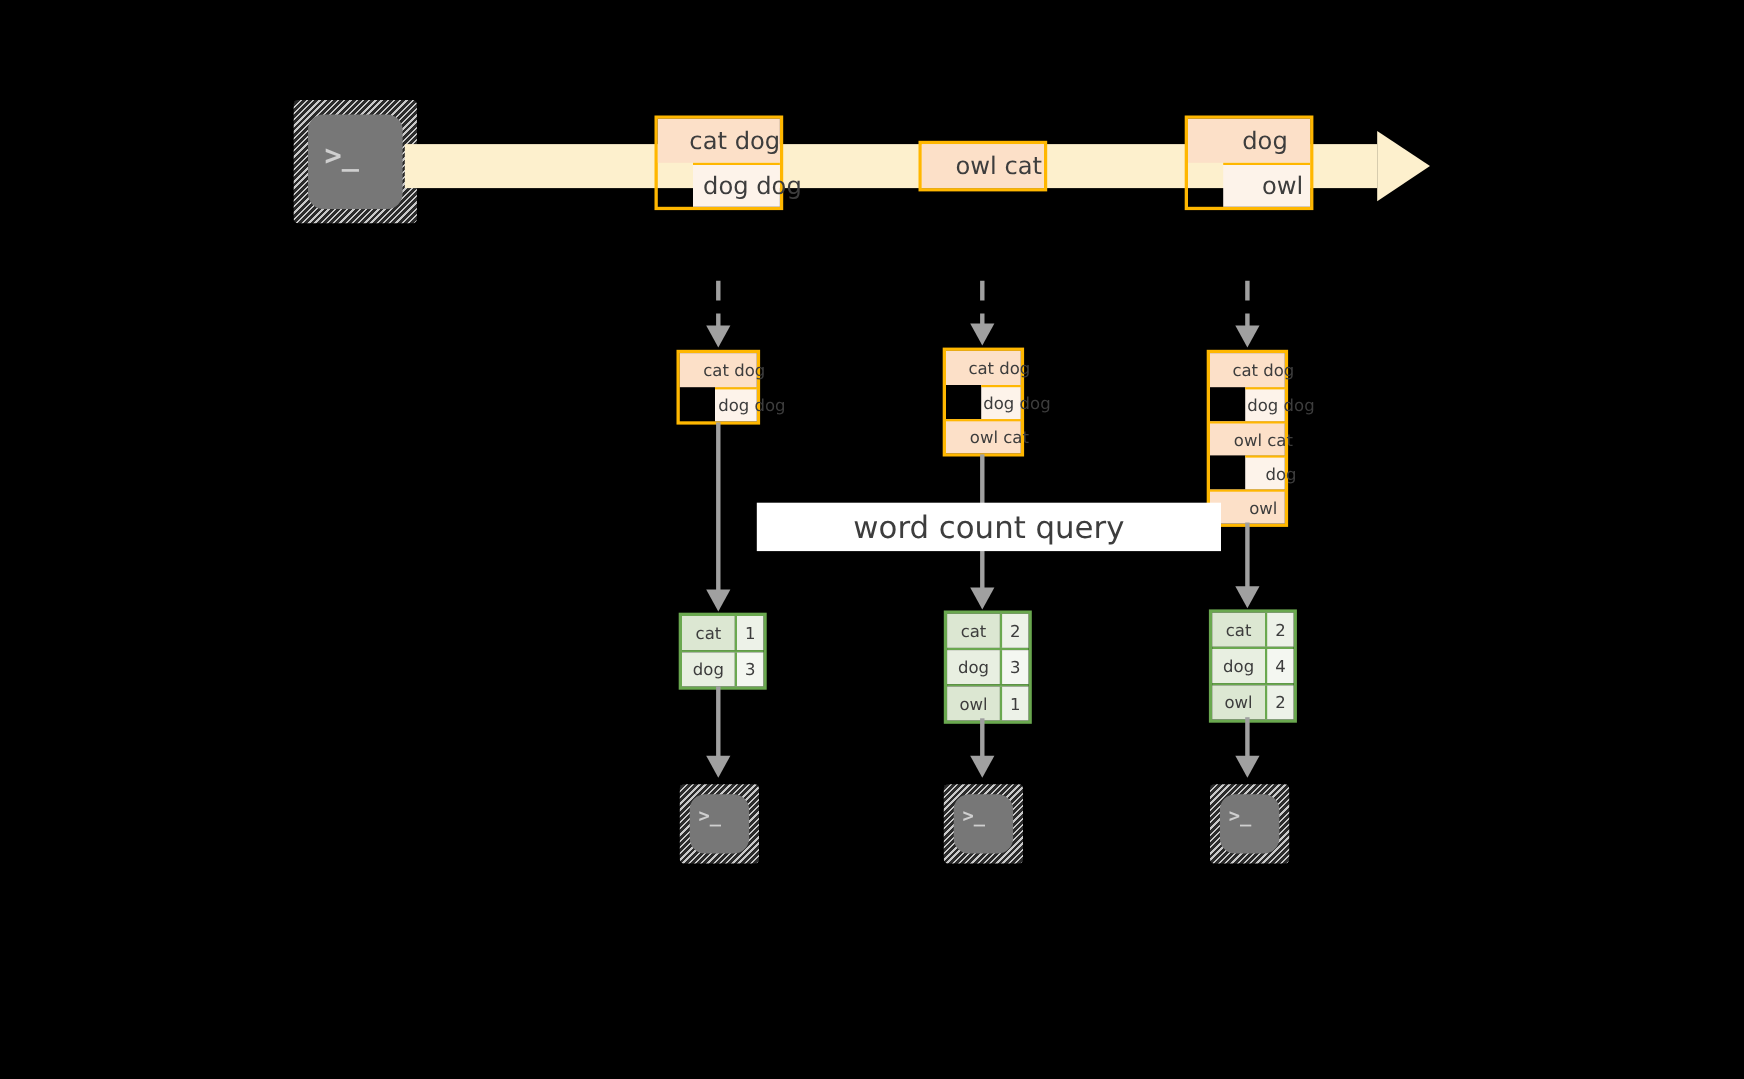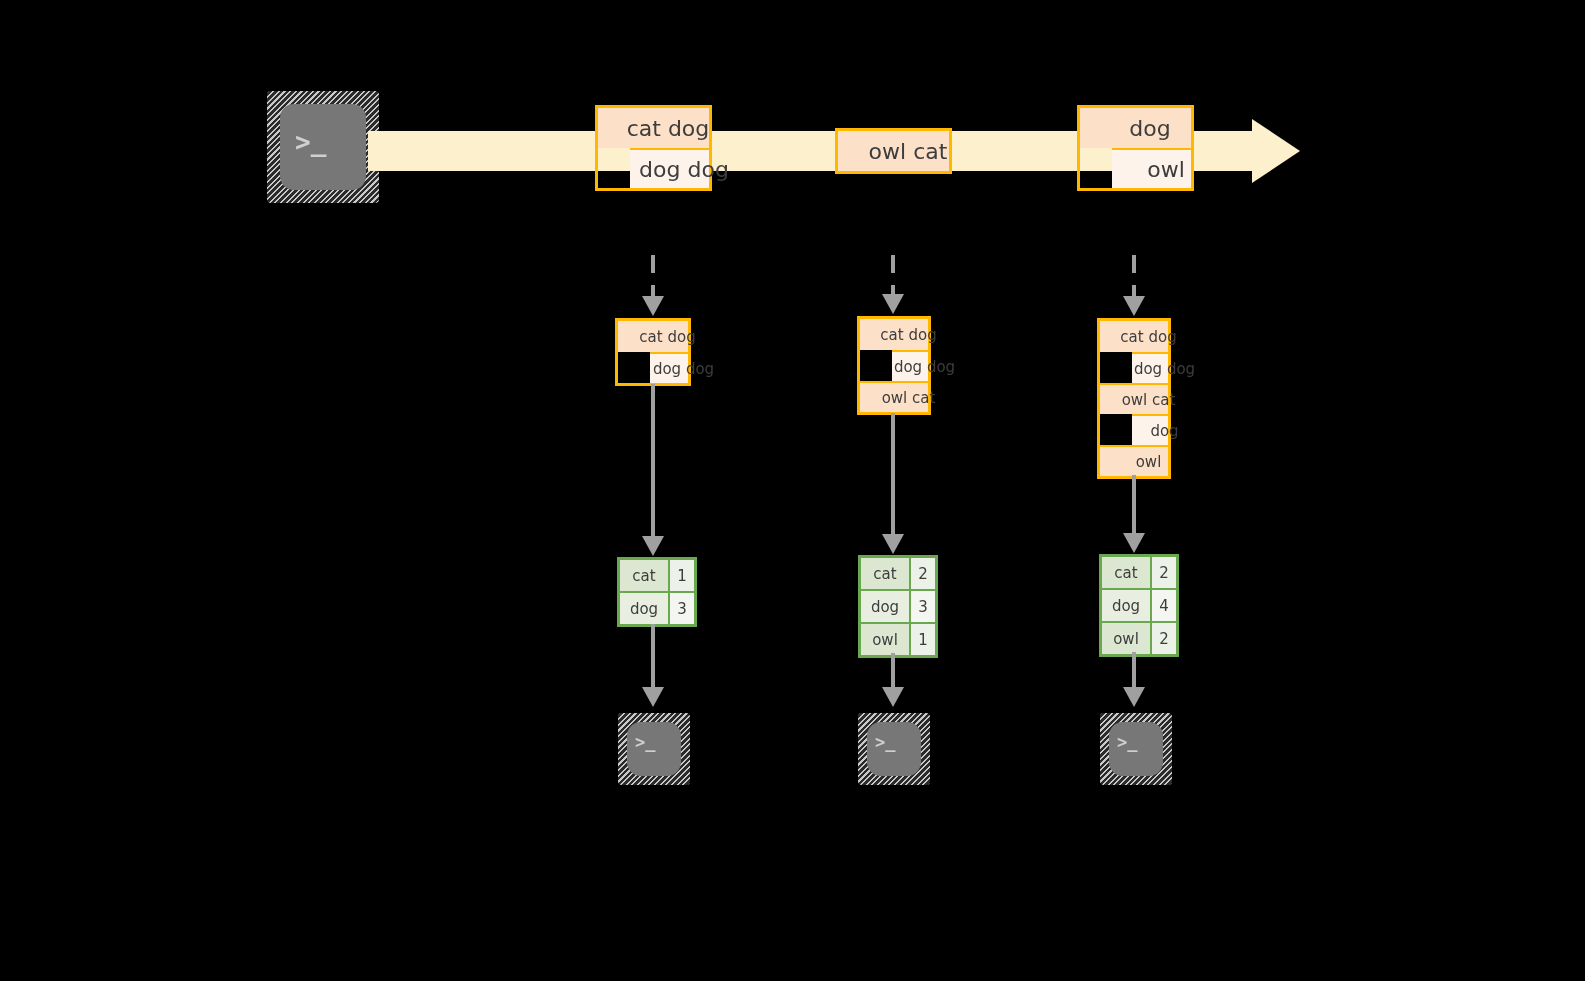--- a/index.html
+++ b/index.html
@@ -266,14 +266,17 @@
 
   <div class="vline" style="left:1132px; top:652px; height:43px;"></div>
   <div class="vhead" style="left:1123px; top:687px;"></div>
 
   <div class="term" style="left:1100px; top:713px; width:72px; height:72px;">
     <div class="hatch"></div>
     <div class="body" style="left:9px; top:9px; right:9px; bottom:9px;"></div>
     <div class="glyph" style="left:17px; top:21px; font-size:17px;">&gt;_</div>
   </div>
 
+  <div class="qlabel" style="left:688px; top:457px; width:422px; height:44px;">
+    <span>word count query</span>
+  </div>
 
 </div>
 
 </body></html>

